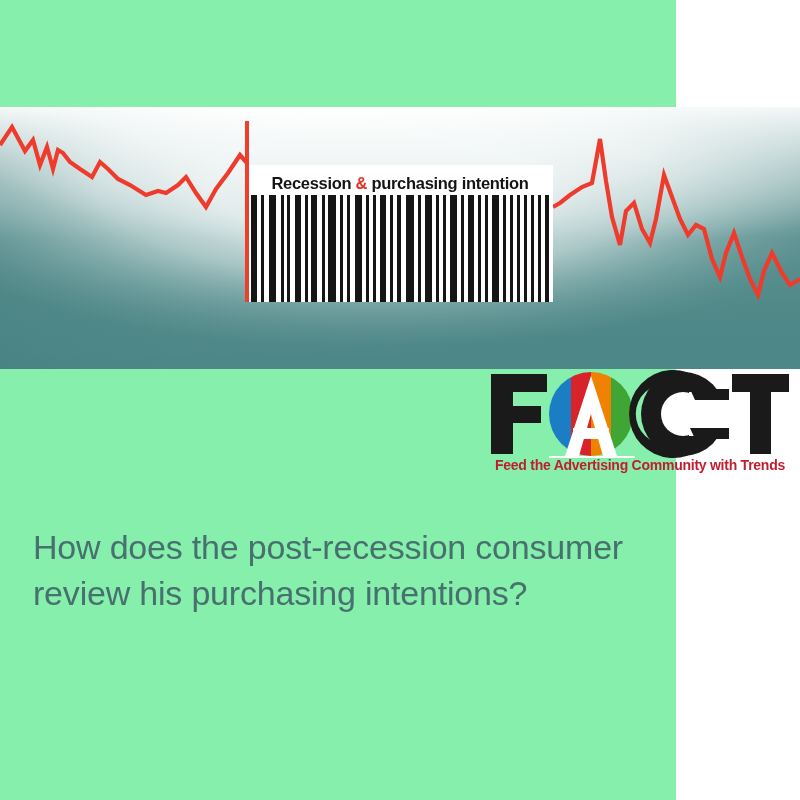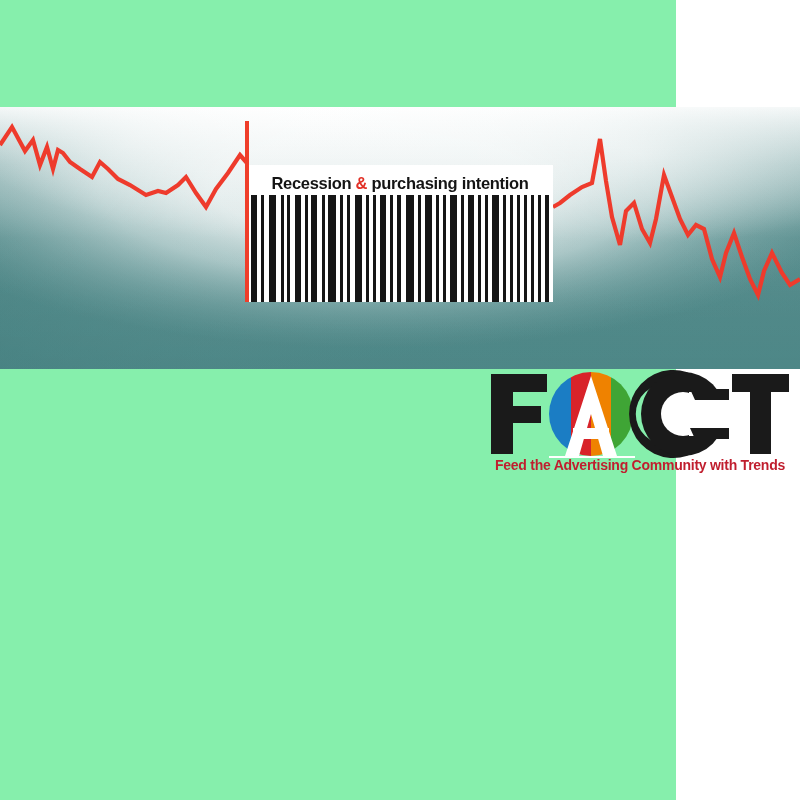--- a/index.html
+++ b/index.html
@@ -283,16 +283,16 @@
       </g>
 
       <g>
         <path d="M243 4 H300 V22 H282 V84 H261 V22 H243 Z" fill="#1a1a1a"></path>
       </g>
     </svg>
     <div id="fact-tagline">Feed the Advertising Community with Trends</div>
   </div>
 
   <div id="title-block">
-    <h1 id="slide-title"><br></h1>
+    <h1 id="slide-title"><span>How does the post-recession consumer</span><br><span>review his purchasing intentions?</span></h1>
   </div>
 
 </div>
 
 </body></html>

